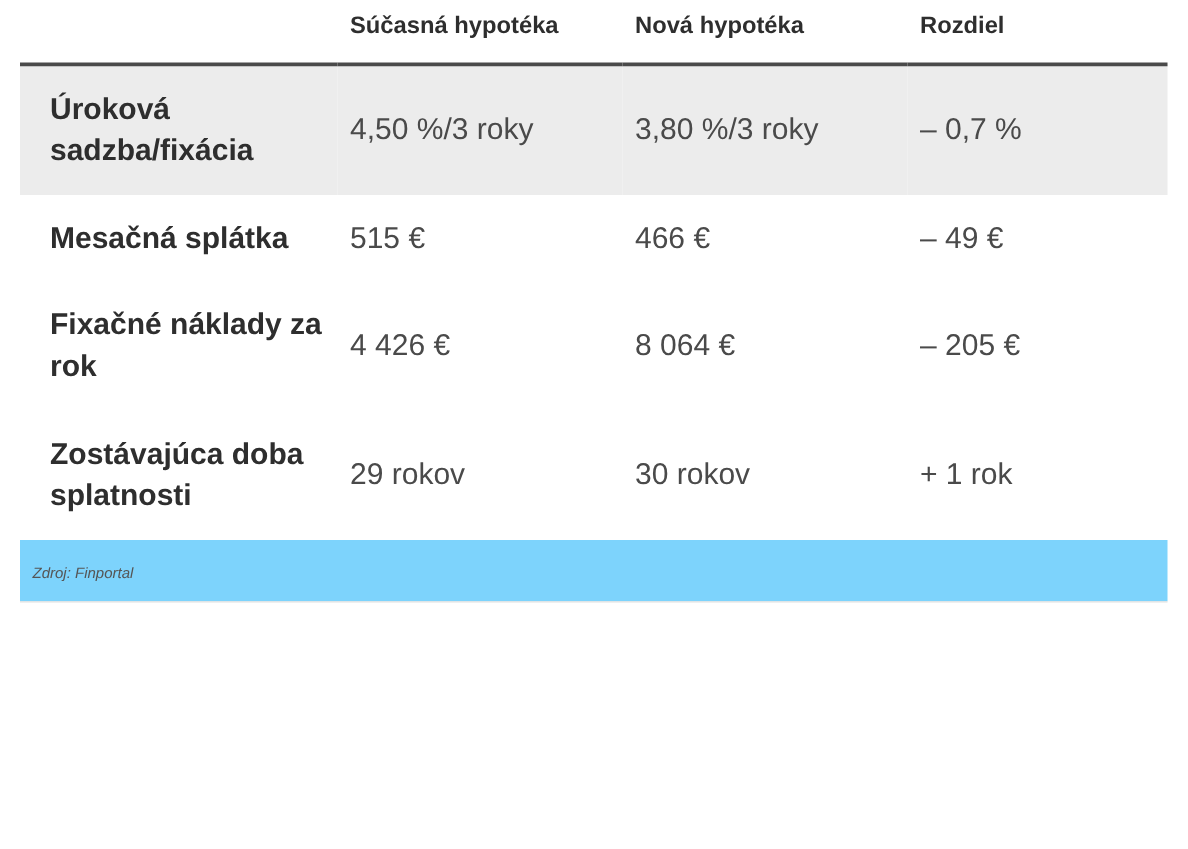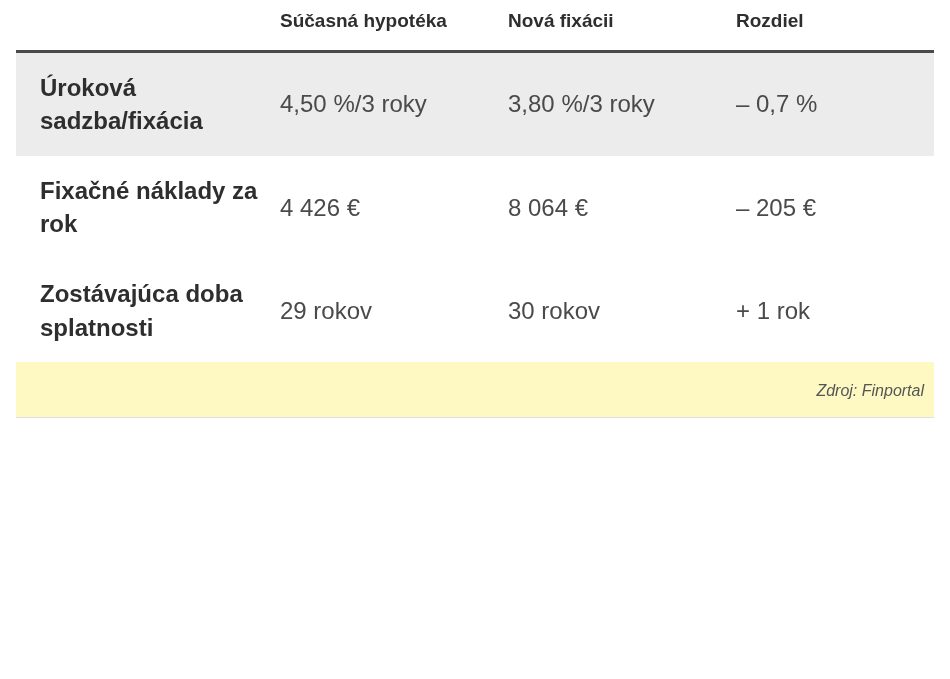--- a/index.html
+++ b/index.html
@@ -63,23 +63,23 @@
   }
 
   tbody tr.shaded td {
     background: #ececec;
   }
   tbody tr.plain td {
     background: #ffffff;
   }
 
   .source-row td {
-    background: #fef9c3;
-    text-align: right;
-    font-size: 16px;
+    background: #7dd3fc;
+    text-align: left;
+    font-size: 12px;
     font-style: italic;
     color: #555555;
     padding: 18px 10px 14px 10px;
   }
 
   .bottom-rule {
     width: 918px;
     margin: 0 auto;
     border-top: 1px solid #e0e0e0;
   }
@@ -92,30 +92,36 @@
     <colgroup>
       <col class="c0">
       <col class="c1">
       <col class="c2">
       <col class="c3">
     </colgroup>
     <thead>
       <tr class="head-row">
         <th class="corner"></th>
         <th>Súčasná hypotéka</th>
-        <th>Nová fixácii</th>
+        <th>Nová hypotéka</th>
         <th>Rozdiel</th>
       </tr>
     </thead>
     <tbody>
       <tr class="shaded">
         <td class="rowlabel">Úroková sadzba/fixácia</td>
         <td>4,50 %/3 roky</td>
         <td>3,80 %/3 roky</td>
         <td>– 0,7 %</td>
+      </tr>
+      <tr class="plain">
+        <td class="rowlabel">Mesačná splátka</td>
+        <td>515 €</td>
+        <td>466 €</td>
+        <td>– 49 €</td>
       </tr>
       <tr class="plain">
         <td class="rowlabel">Fixačné náklady za rok</td>
         <td>4 426 €</td>
         <td>8 064 €</td>
         <td>– 205 €</td>
       </tr>
       <tr class="plain">
         <td class="rowlabel">Zostávajúca doba splatnosti</td>
         <td>29 rokov</td>

